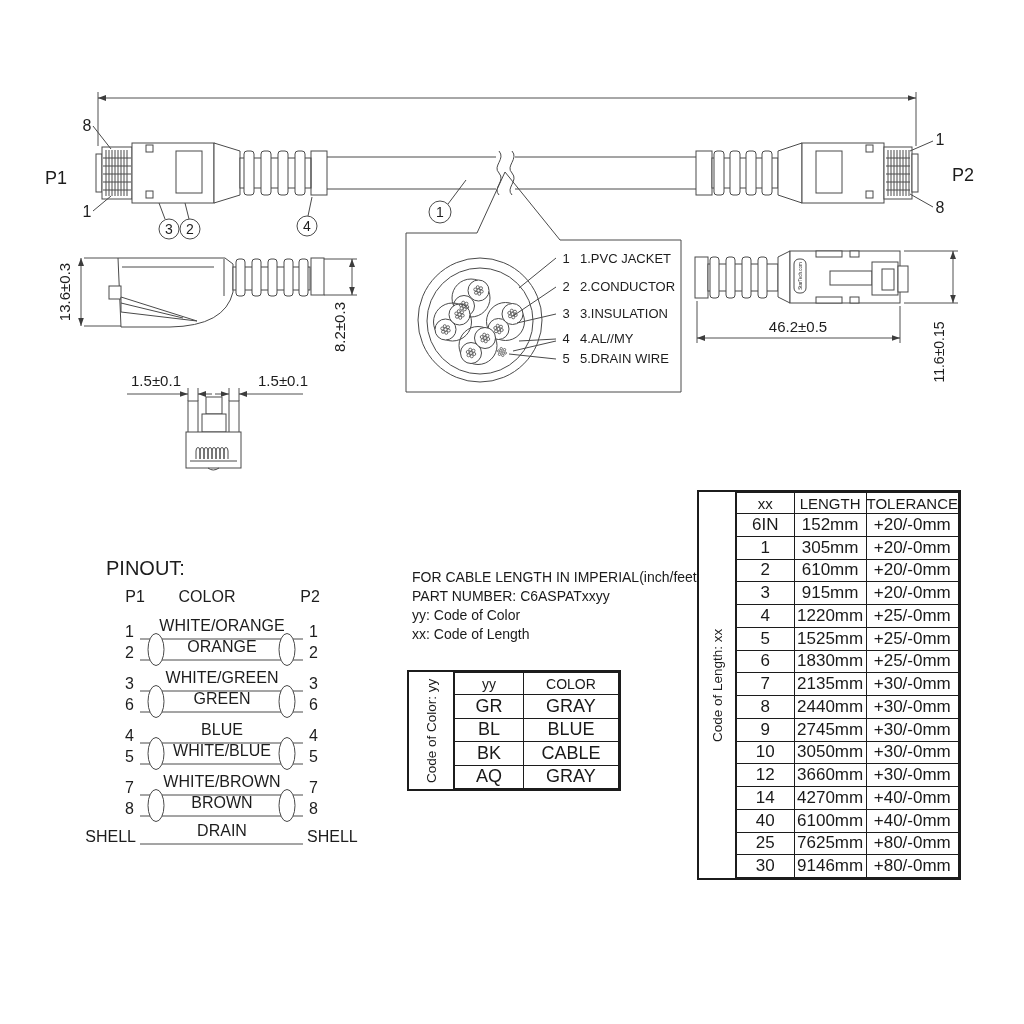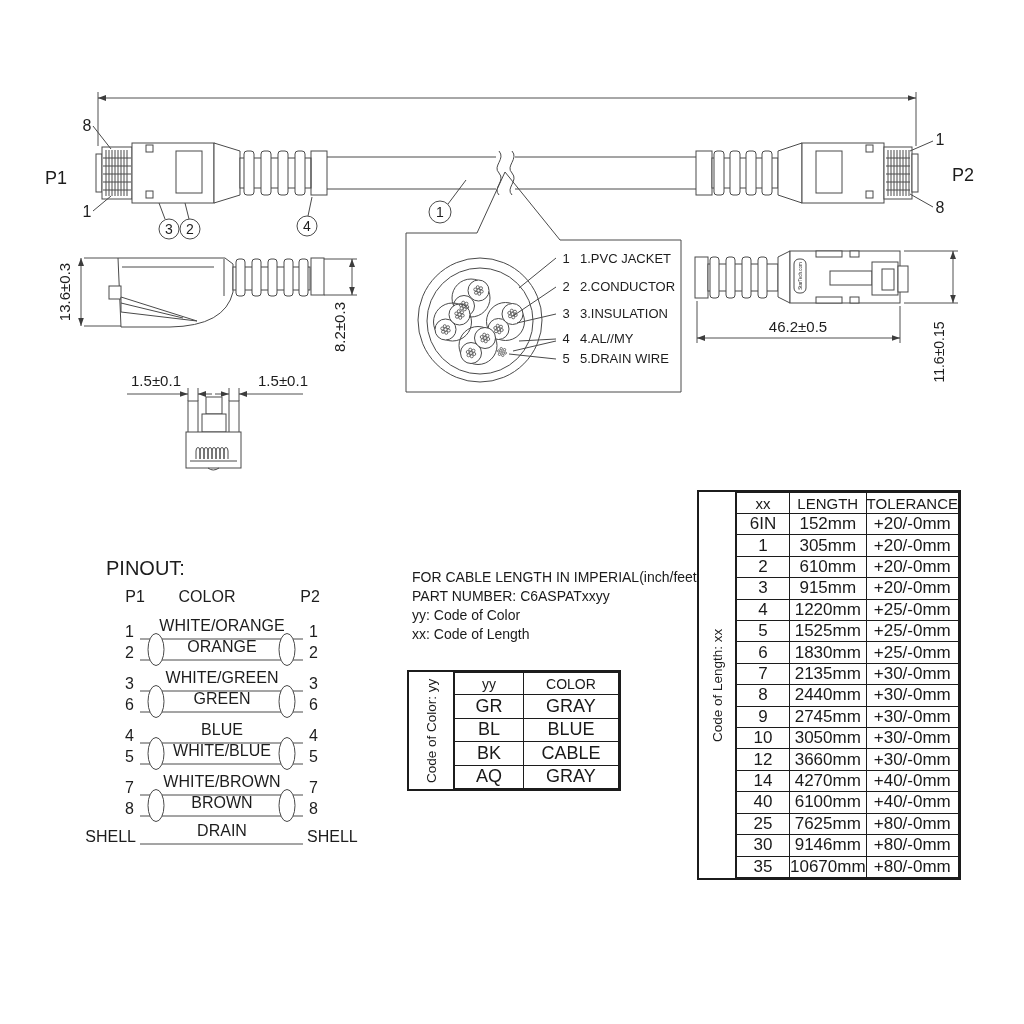--- a/index.html
+++ b/index.html
@@ -490,22 +490,17 @@
           <tr>
             <td>25</td>
             <td>7625mm</td>
             <td>+80/-0mm</td>
           </tr>
           <tr>
             <td>30</td>
             <td>9146mm</td>
             <td>+80/-0mm</td>
           </tr>
-          <tr>
-            <td>35</td>
-            <td>10670mm</td>
-            <td>+80/-0mm</td>
-          </tr>
         </tbody>
   </table>
 </div>
 
 </div>
 
 </body></html>

